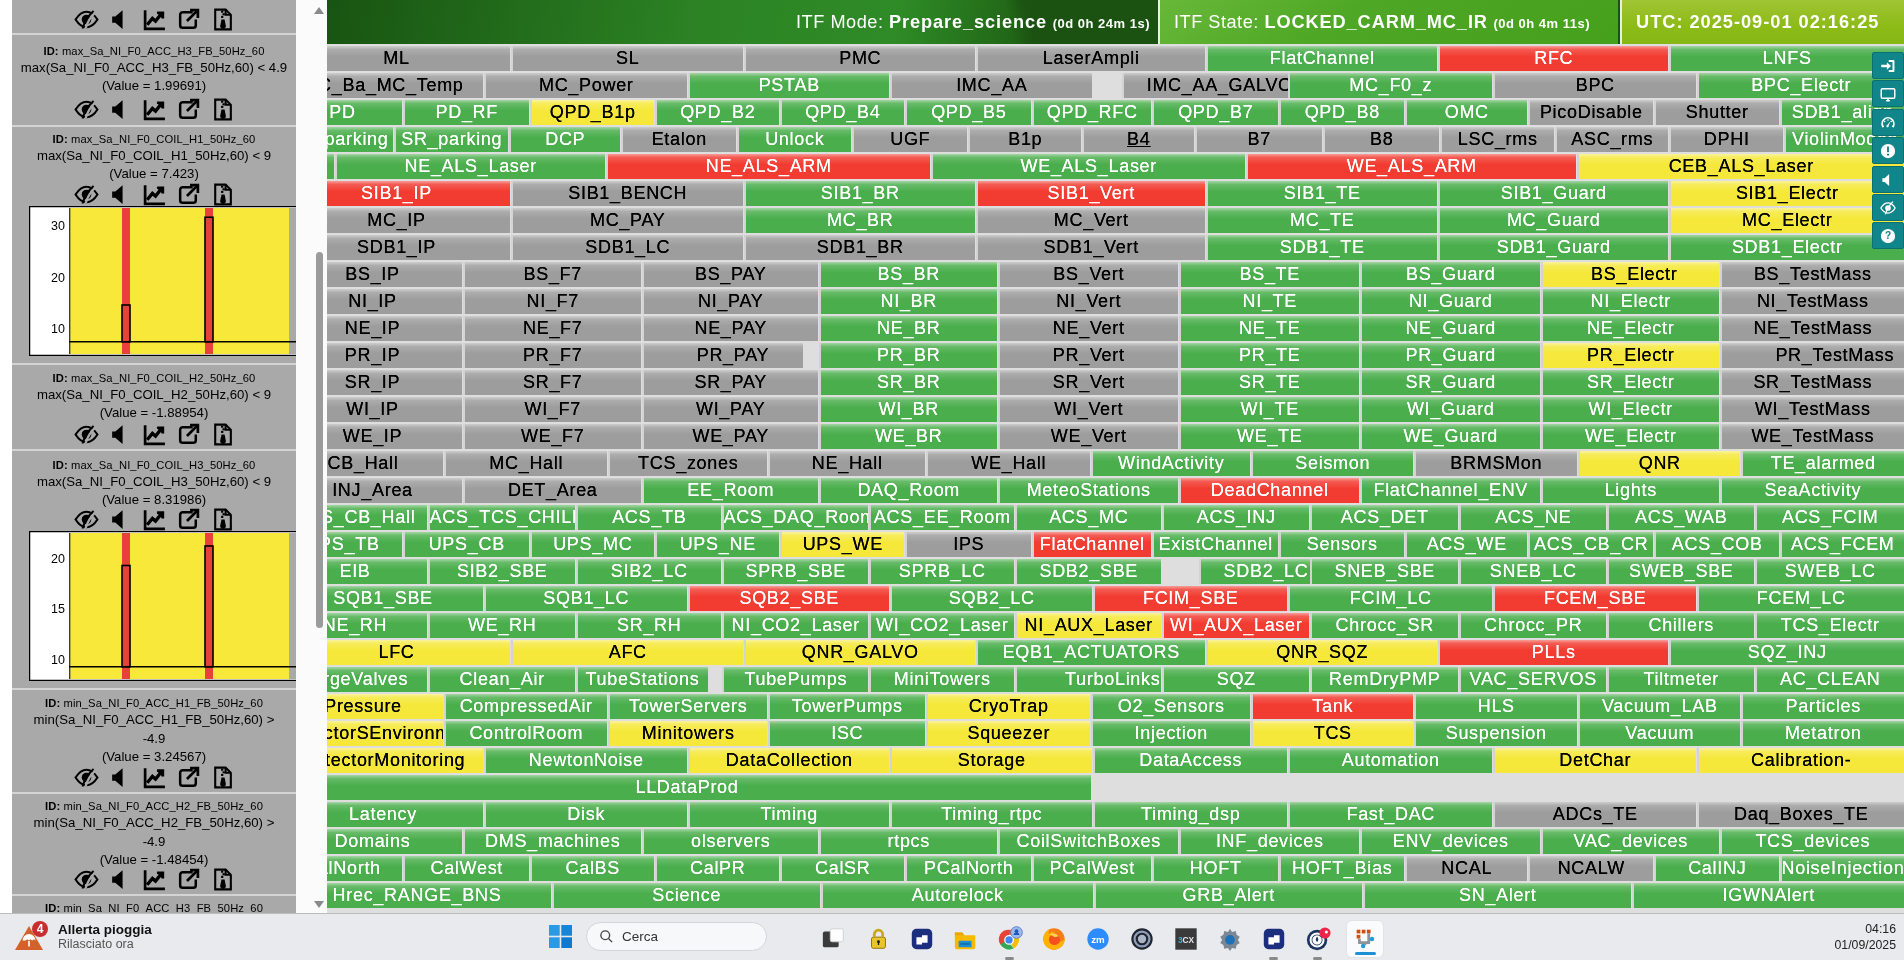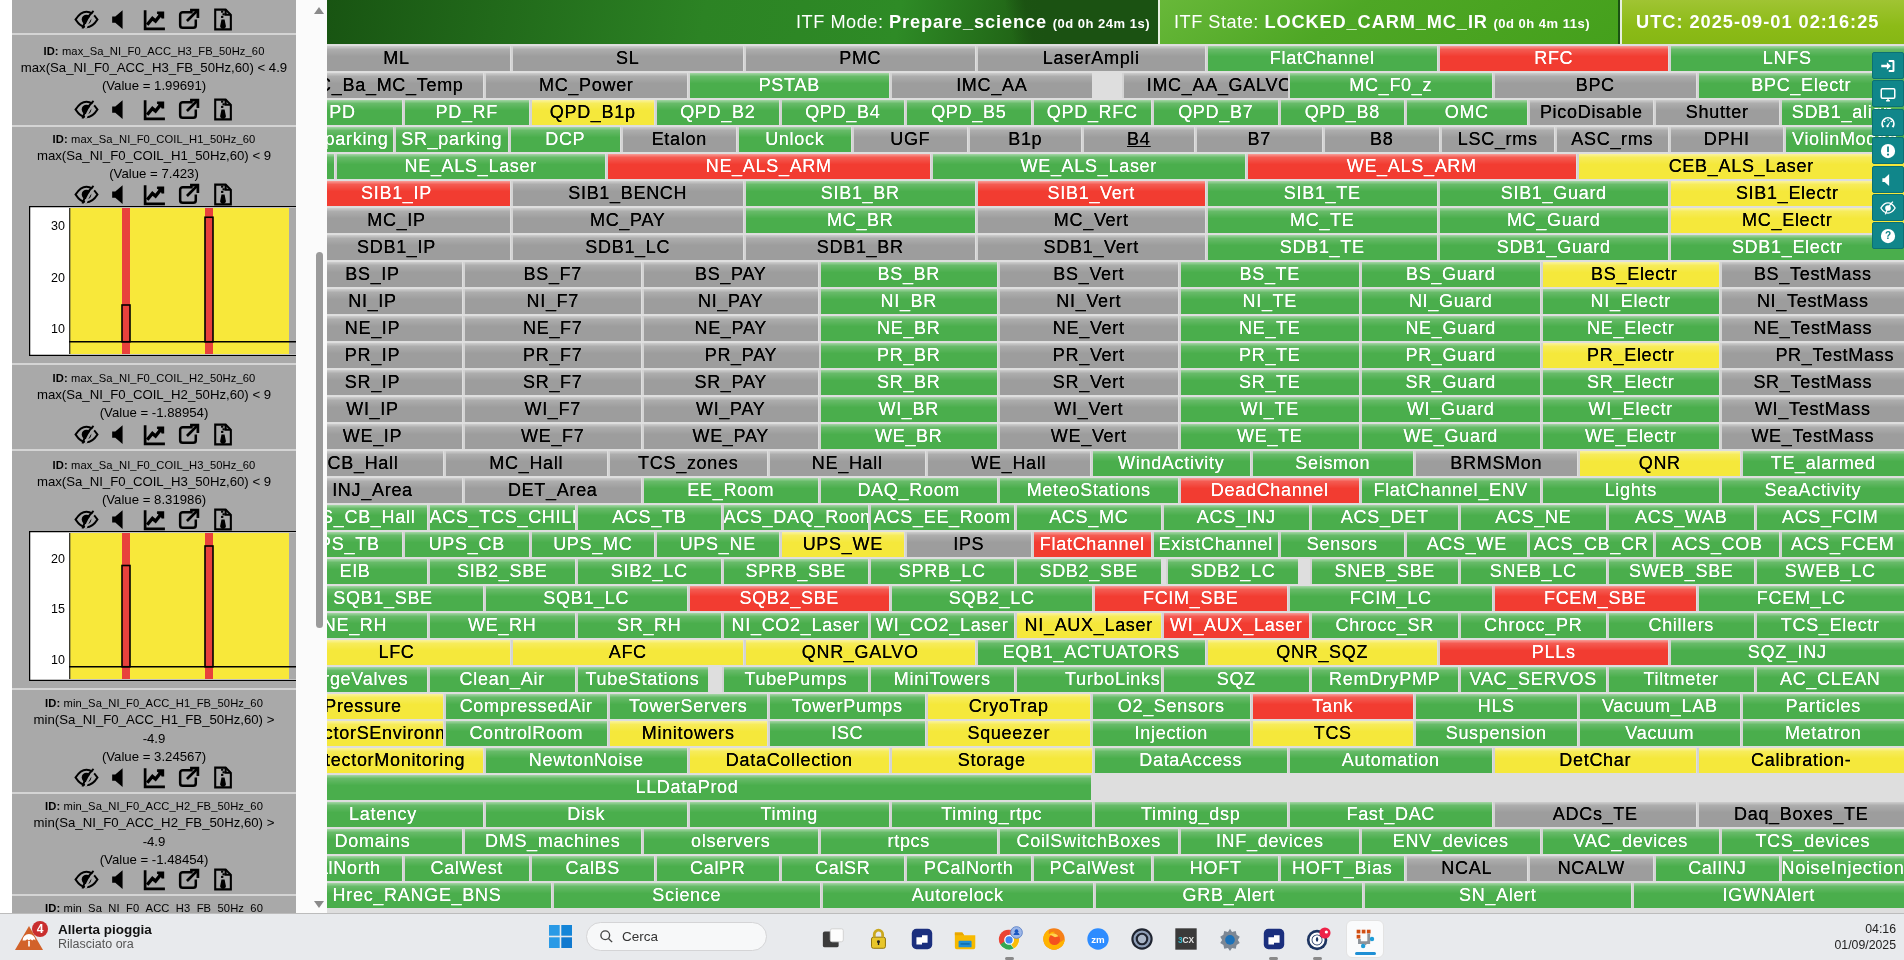--- a/index.html
+++ b/index.html
@@ -211,21 +211,21 @@
 <div class="c a" style="left:135.5px;top:316px;width:178.5px;border-left:2.5px solid #d3d3d3;">NE_F7</div>
 <div class="c a" style="left:314.5px;top:316px;width:176.5px;border-left:2.5px solid #d3d3d3;">NE_PAY</div>
 <div class="c g" style="left:491.5px;top:316px;width:178.5px;border-left:2.5px solid #d3d3d3;">NE_BR</div>
 <div class="c a" style="left:670.5px;top:316px;width:180.5px;border-left:2.5px solid #d3d3d3;">NE_Vert</div>
 <div class="c g" style="left:851.5px;top:316px;width:180.5px;border-left:2.5px solid #d3d3d3;">NE_TE</div>
 <div class="c g" style="left:1032.5px;top:316px;width:180.5px;border-left:2.5px solid #d3d3d3;">NE_Guard</div>
 <div class="c g" style="left:1213.5px;top:316px;width:178.5px;border-left:2.5px solid #d3d3d3;">NE_Electr</div>
 <div class="c a" style="left:1392.5px;top:316px;width:184.5px;border-left:2.5px solid #d3d3d3;">NE_TestMass</div>
 <div class="c a" style="left:-44px;top:343px;width:179px;">PR_IP</div>
 <div class="c a" style="left:135.5px;top:343px;width:178.5px;border-left:2.5px solid #d3d3d3;">PR_F7</div>
-<div class="c a" style="left:314.5px;top:343px;width:177px;border-left:2.5px solid #d3d3d3;padding-left:20px;">PR_PAY</div>
+<div class="c a" style="left:314.5px;top:343px;width:161px;border-left:2.5px solid #d3d3d3;padding-left:20px;">PR_PAY</div>
 <div class="c g" style="left:491.5px;top:343px;width:178.5px;border-left:2.5px solid #d3d3d3;">PR_BR</div>
 <div class="c a" style="left:670.5px;top:343px;width:180.5px;border-left:2.5px solid #d3d3d3;">PR_Vert</div>
 <div class="c g" style="left:851.5px;top:343px;width:180.5px;border-left:2.5px solid #d3d3d3;">PR_TE</div>
 <div class="c g" style="left:1032.5px;top:343px;width:180.5px;border-left:2.5px solid #d3d3d3;">PR_Guard</div>
 <div class="c y" style="left:1213.5px;top:343px;width:178.5px;border-left:2.5px solid #d3d3d3;">PR_Electr</div>
 <div class="c a" style="left:1392.5px;top:343px;width:184.5px;border-left:2.5px solid #d3d3d3;padding-left:44px;">PR_TestMass</div>
 <div class="c a" style="left:-44px;top:370px;width:179px;">SR_IP</div>
 <div class="c a" style="left:135.5px;top:370px;width:178.5px;border-left:2.5px solid #d3d3d3;">SR_F7</div>
 <div class="c a" style="left:314.5px;top:370px;width:176.5px;border-left:2.5px solid #d3d3d3;">SR_PAY</div>
 <div class="c g" style="left:491.5px;top:370px;width:178.5px;border-left:2.5px solid #d3d3d3;">SR_BR</div>
@@ -294,21 +294,21 @@
 <div class="c g" style="left:1077.5px;top:532px;width:122.5px;border-left:2.5px solid #d3d3d3;">ACS_WE</div>
 <div class="c g" style="left:1200.5px;top:532px;width:125.5px;border-left:2.5px solid #d3d3d3;">ACS_CB_CR</div>
 <div class="c g" style="left:1326.5px;top:532px;width:125.5px;border-left:2.5px solid #d3d3d3;">ACS_COB</div>
 <div class="c g" style="left:1452.5px;top:532px;width:124.5px;border-left:2.5px solid #d3d3d3;">ACS_FCEM</div>
 <div class="c g" style="left:-44px;top:559px;width:144px;">EIB</div>
 <div class="c g" style="left:100.5px;top:559px;width:147.5px;border-left:2.5px solid #d3d3d3;">SIB2_SBE</div>
 <div class="c g" style="left:248.5px;top:559px;width:145.5px;border-left:2.5px solid #d3d3d3;">SIB2_LC</div>
 <div class="c g" style="left:394.5px;top:559px;width:146.5px;border-left:2.5px solid #d3d3d3;">SPRB_SBE</div>
 <div class="c g" style="left:541.5px;top:559px;width:145.5px;border-left:2.5px solid #d3d3d3;">SPRB_LC</div>
 <div class="c g" style="left:687.5px;top:559px;width:146.5px;border-left:2.5px solid #d3d3d3;">SDB2_SBE</div>
-<div class="c g" style="left:839px;top:559px;width:132px;border-left:2.5px solid #d3d3d3;">SDB2_LC</div>
+<div class="c g" style="left:872px;top:559px;width:132px;border-left:2.5px solid #d3d3d3;">SDB2_LC</div>
 <div class="c g" style="left:982.5px;top:559px;width:148.5px;border-left:2.5px solid #d3d3d3;">SNEB_SBE</div>
 <div class="c g" style="left:1131.5px;top:559px;width:147.5px;border-left:2.5px solid #d3d3d3;">SNEB_LC</div>
 <div class="c g" style="left:1279.5px;top:559px;width:147.5px;border-left:2.5px solid #d3d3d3;">SWEB_SBE</div>
 <div class="c g" style="left:1427.5px;top:559px;width:149.5px;border-left:2.5px solid #d3d3d3;">SWEB_LC</div>
 <div class="c g" style="left:-44px;top:586px;width:200px;">SQB1_SBE</div>
 <div class="c g" style="left:156.5px;top:586px;width:203.5px;border-left:2.5px solid #d3d3d3;">SQB1_LC</div>
 <div class="c r" style="left:360.5px;top:586px;width:201.5px;border-left:2.5px solid #d3d3d3;">SQB2_SBE</div>
 <div class="c g" style="left:562.5px;top:586px;width:202.5px;border-left:2.5px solid #d3d3d3;">SQB2_LC</div>
 <div class="c r" style="left:765.5px;top:586px;width:194.5px;border-left:2.5px solid #d3d3d3;">FCIM_SBE</div>
 <div class="c g" style="left:960.5px;top:586px;width:204.5px;border-left:2.5px solid #d3d3d3;">FCIM_LC</div>

